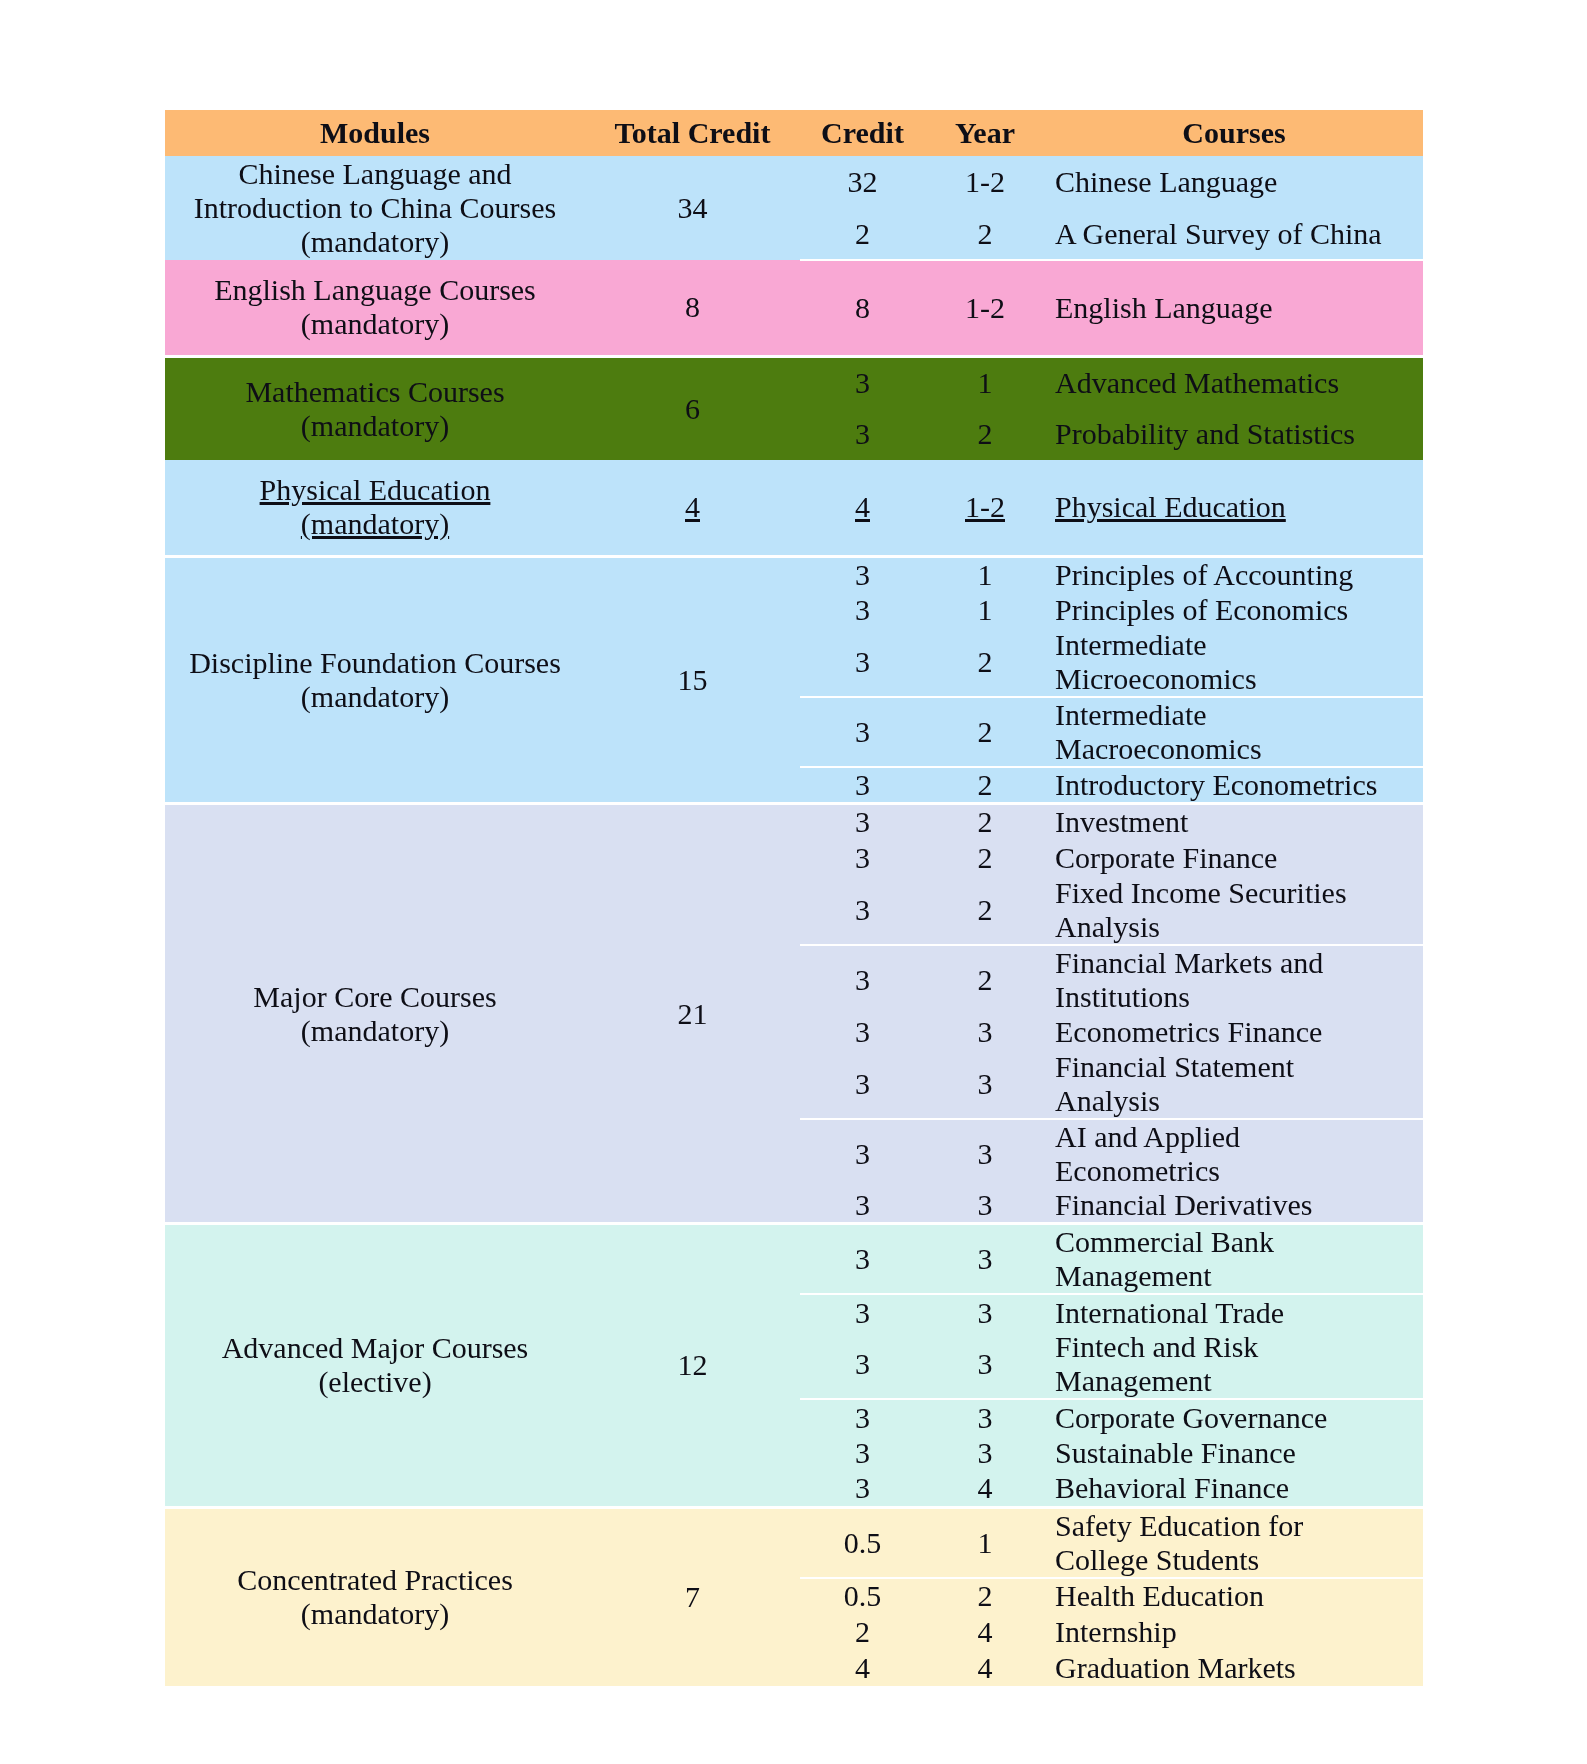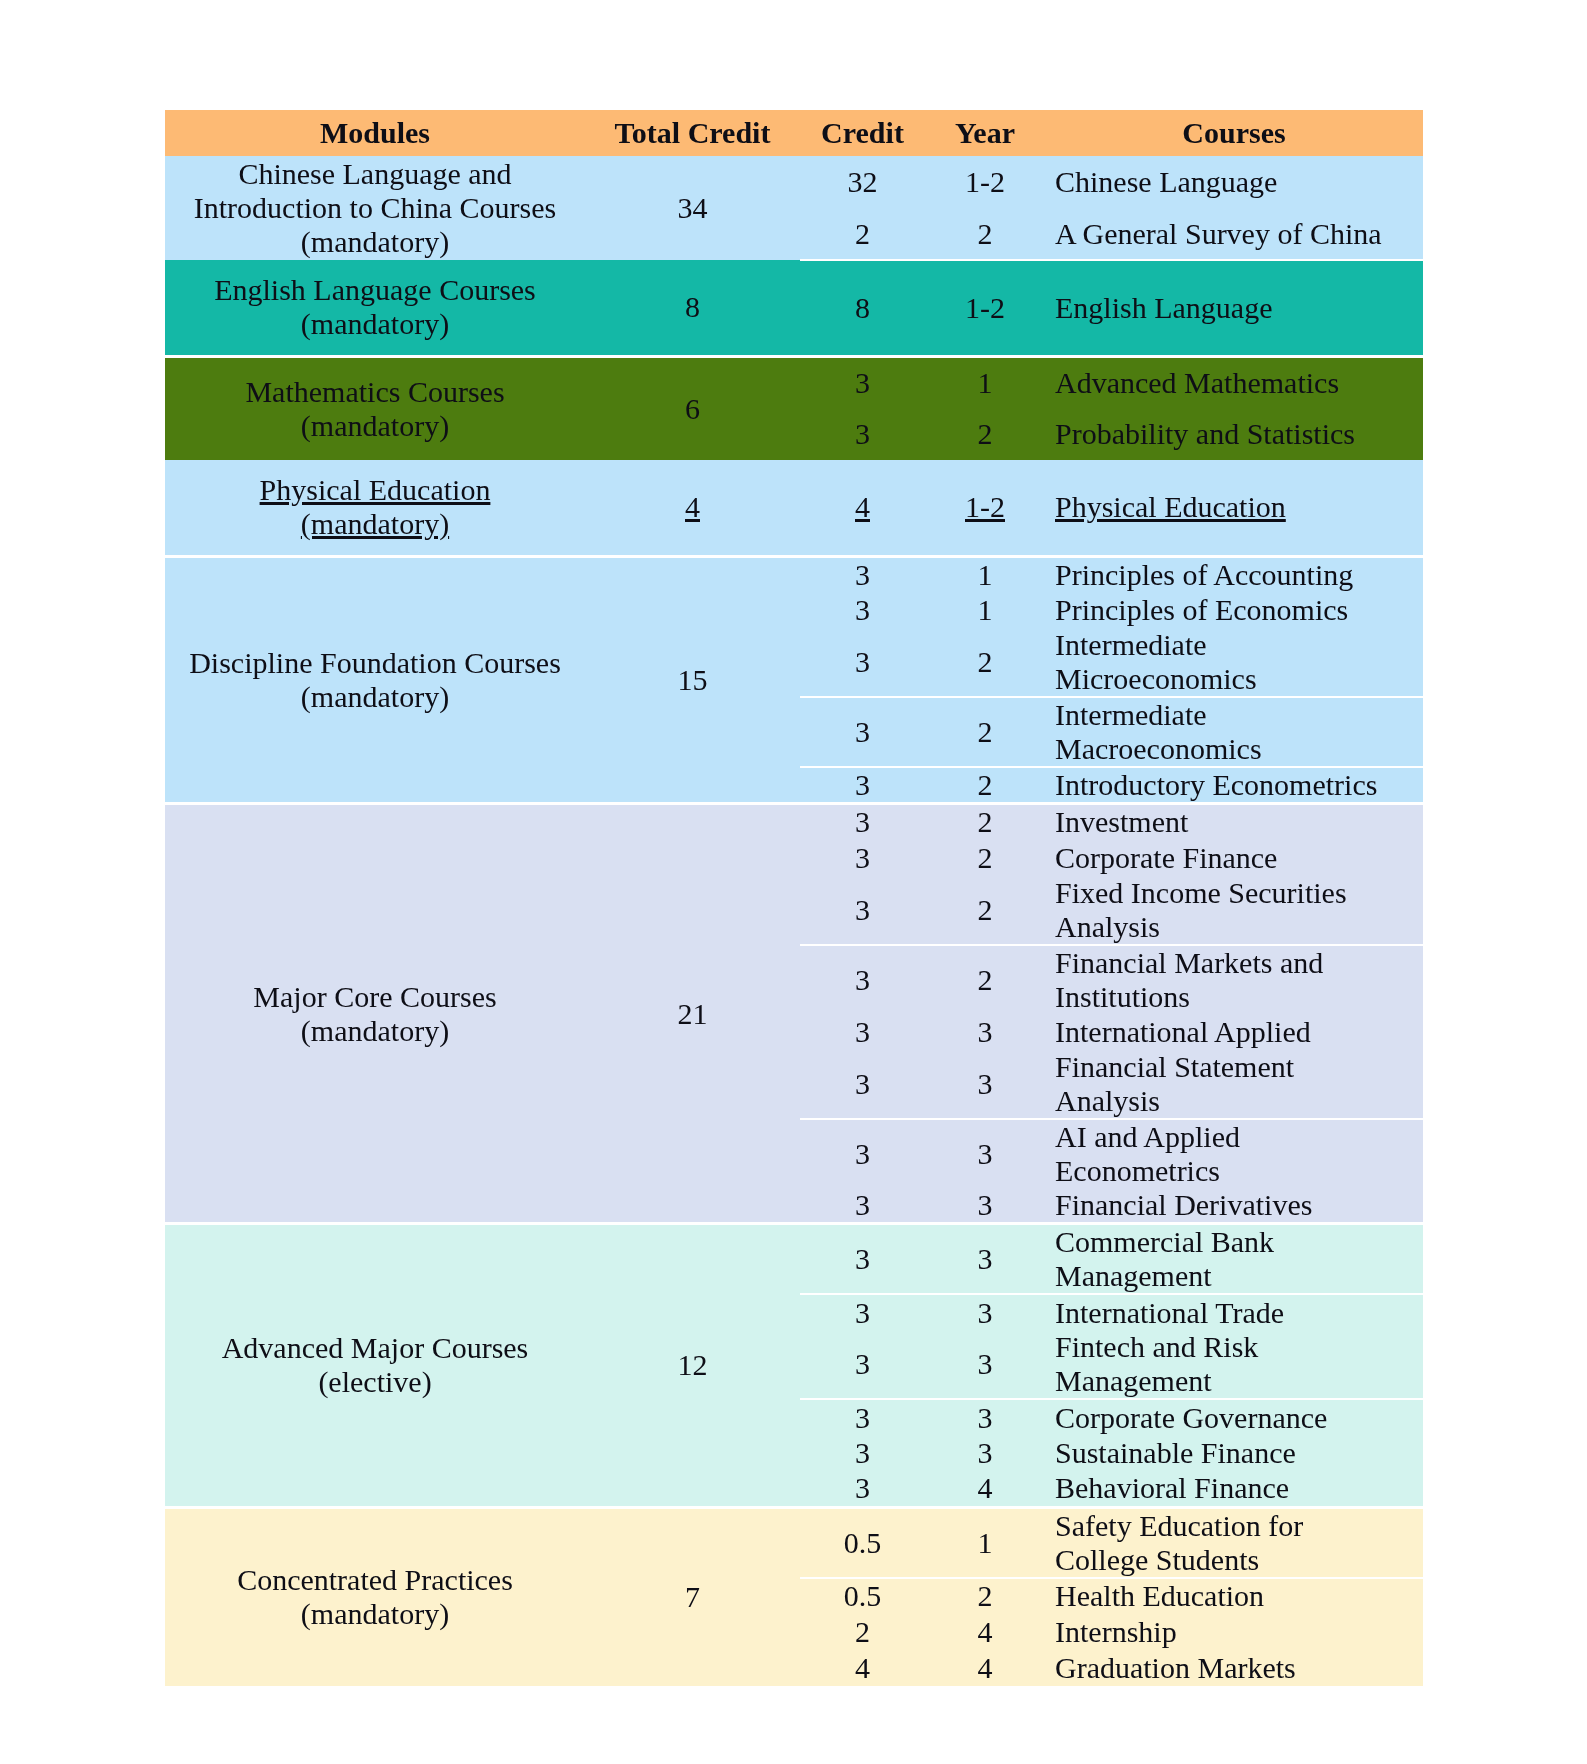--- a/index.html
+++ b/index.html
@@ -57,21 +57,21 @@
           <td>32</td>
           <td>1-2</td>
           <td class="course-name">Chinese Language</td>
         </tr>
         <tr>
           <td class="div-partial">2</td>
           <td class="div-partial">2</td>
           <td class="course-name div-partial">A General Survey of China</td>
         </tr>
       </tbody>
-      <tbody data-courses="1" style="background: #14b8a6;">
+      <tbody data-courses="1" style="background: #f9a8d4;">
         <tr>
           <td rowspan="1" class="div-full">English Language Courses
 (mandatory)</td>
           <td rowspan="1" class="div-full">8</td>
           <td class="div-full">8</td>
           <td class="div-full">1-2</td>
           <td class="course-name div-full">English Language</td>
         </tr>
       </tbody>
       <tbody data-courses="2" style="background: #4d7c0f;">
@@ -153,21 +153,21 @@
         </tr>
         <tr>
           <td>3</td>
           <td>2</td>
           <td class="course-name">Financial Markets and
 Institutions</td>
         </tr>
         <tr>
           <td>3</td>
           <td>3</td>
-          <td class="course-name">International Applied</td>
+          <td class="course-name">Econometrics Finance</td>
         </tr>
         <tr>
           <td class="div-partial">3</td>
           <td class="div-partial">3</td>
           <td class="course-name div-partial">Financial Statement
 Analysis</td>
         </tr>
         <tr>
           <td>3</td>
           <td>3</td>

